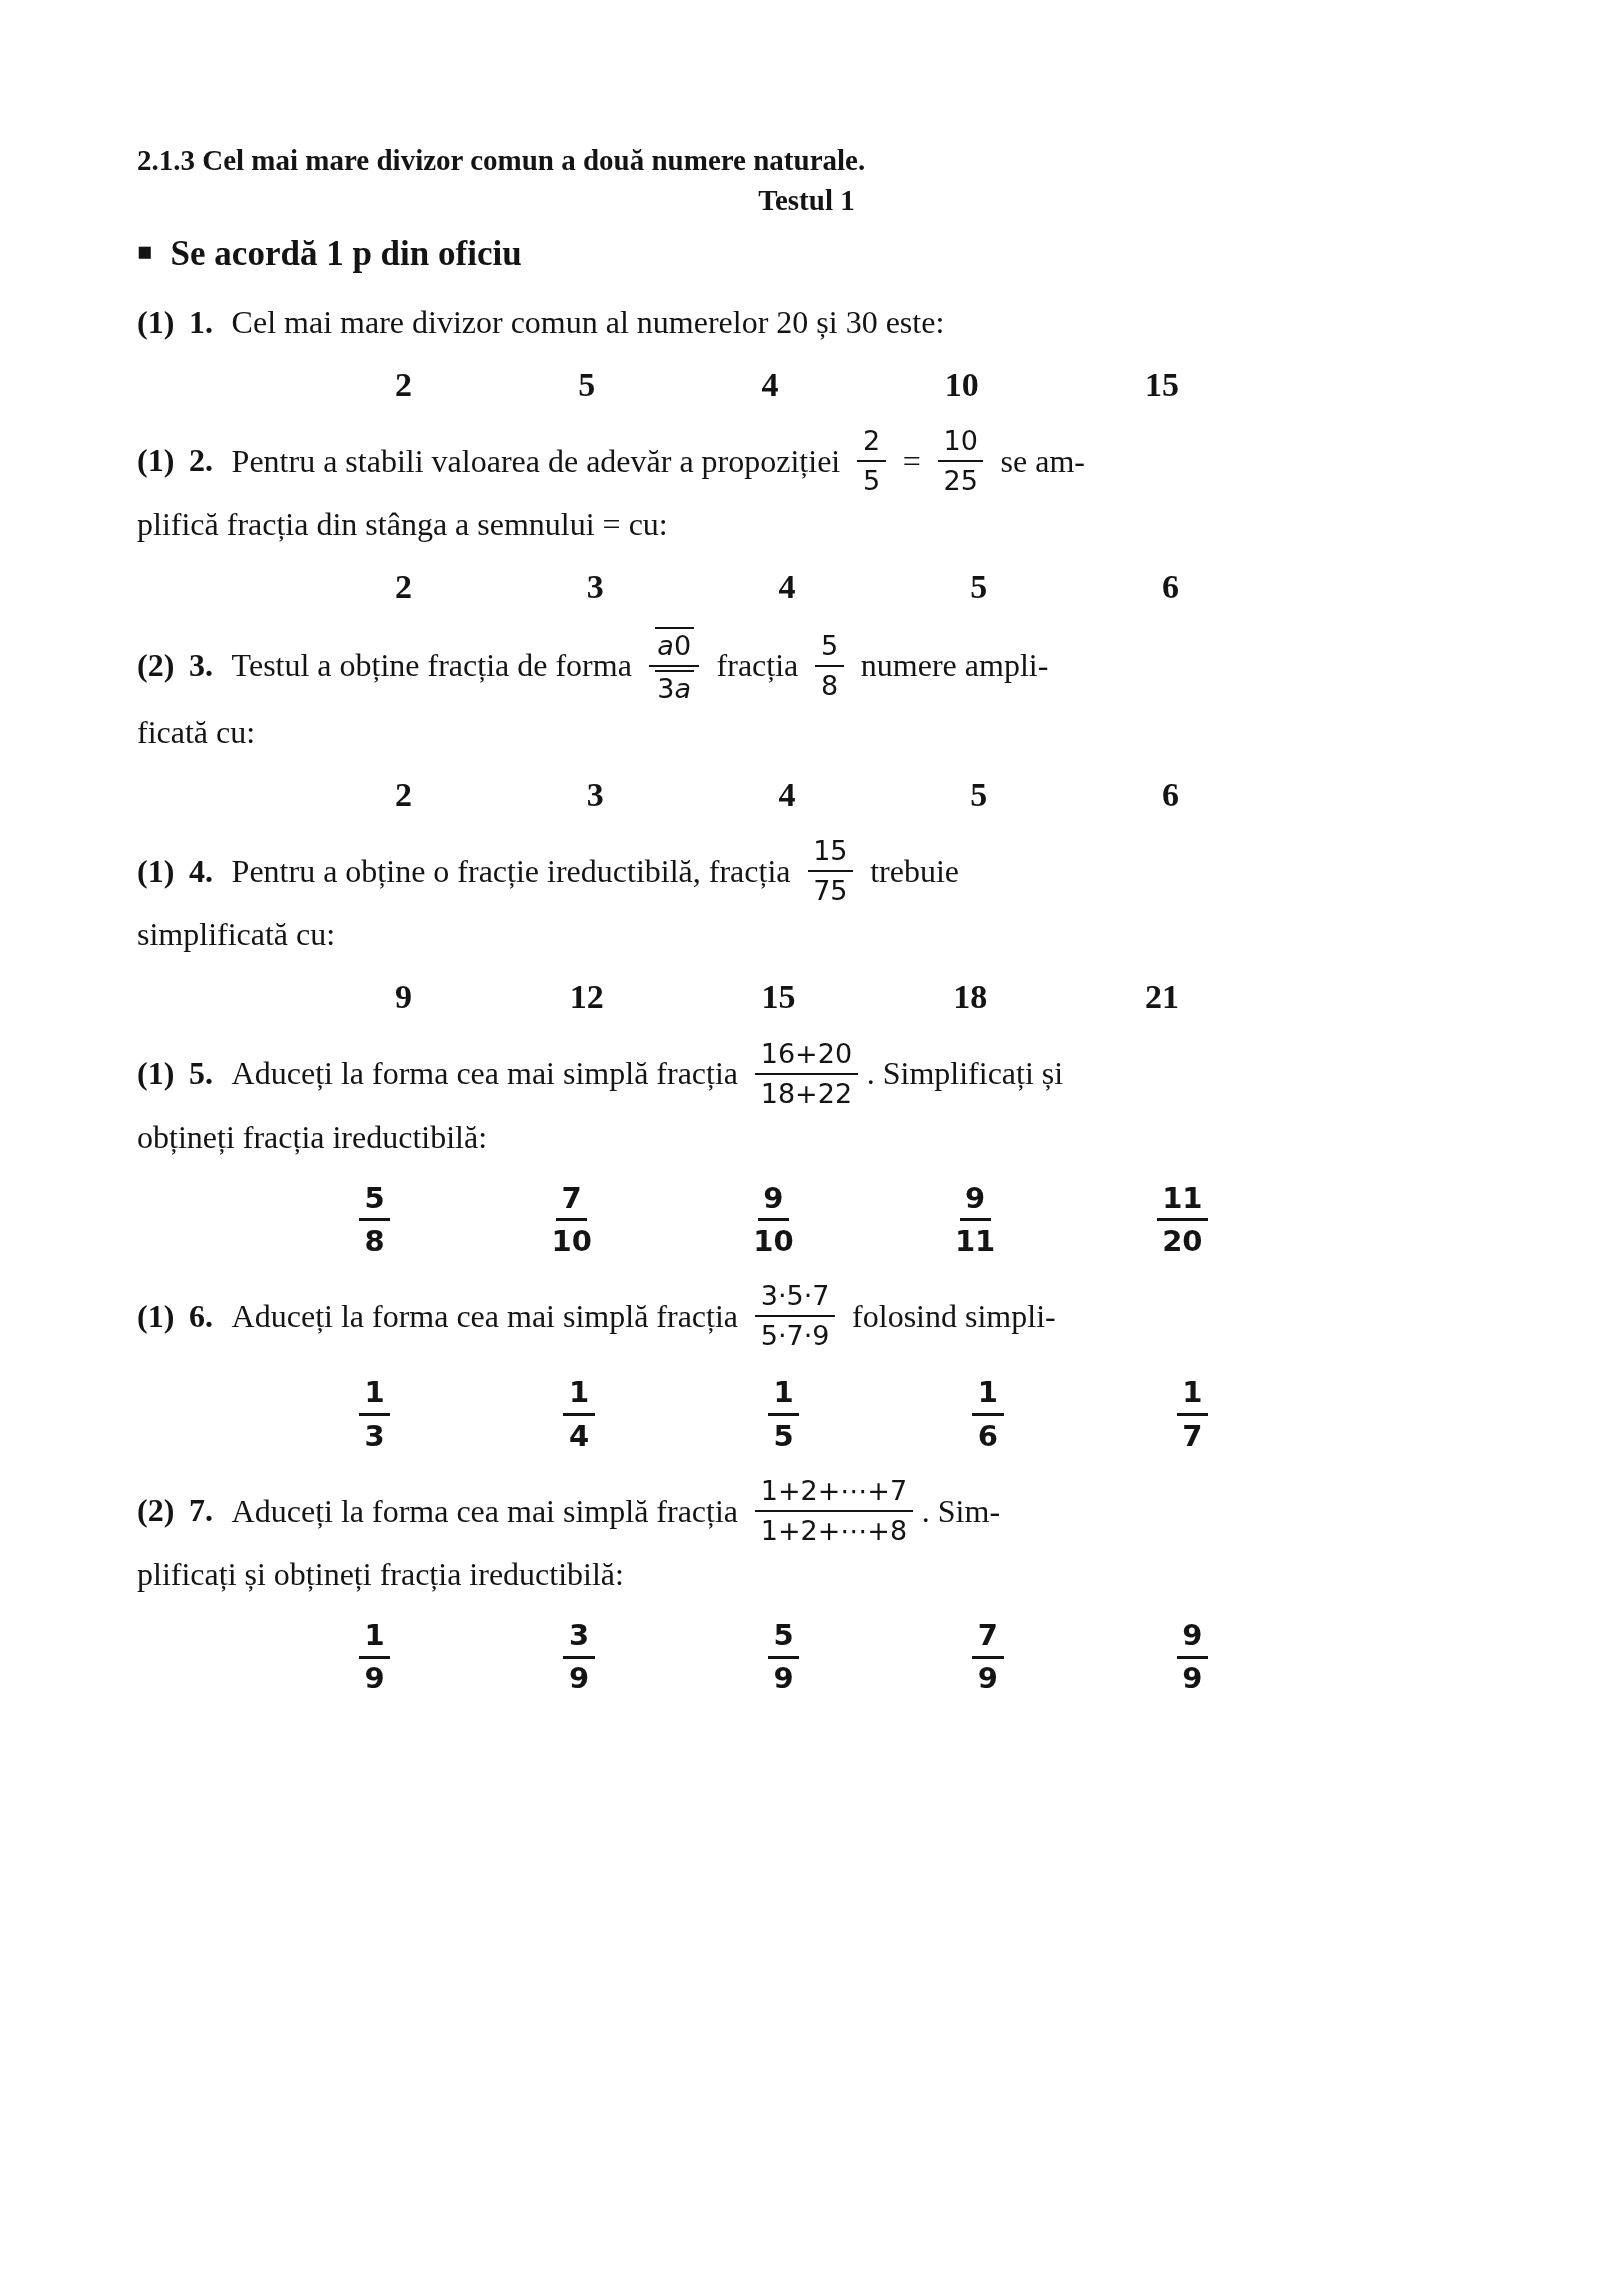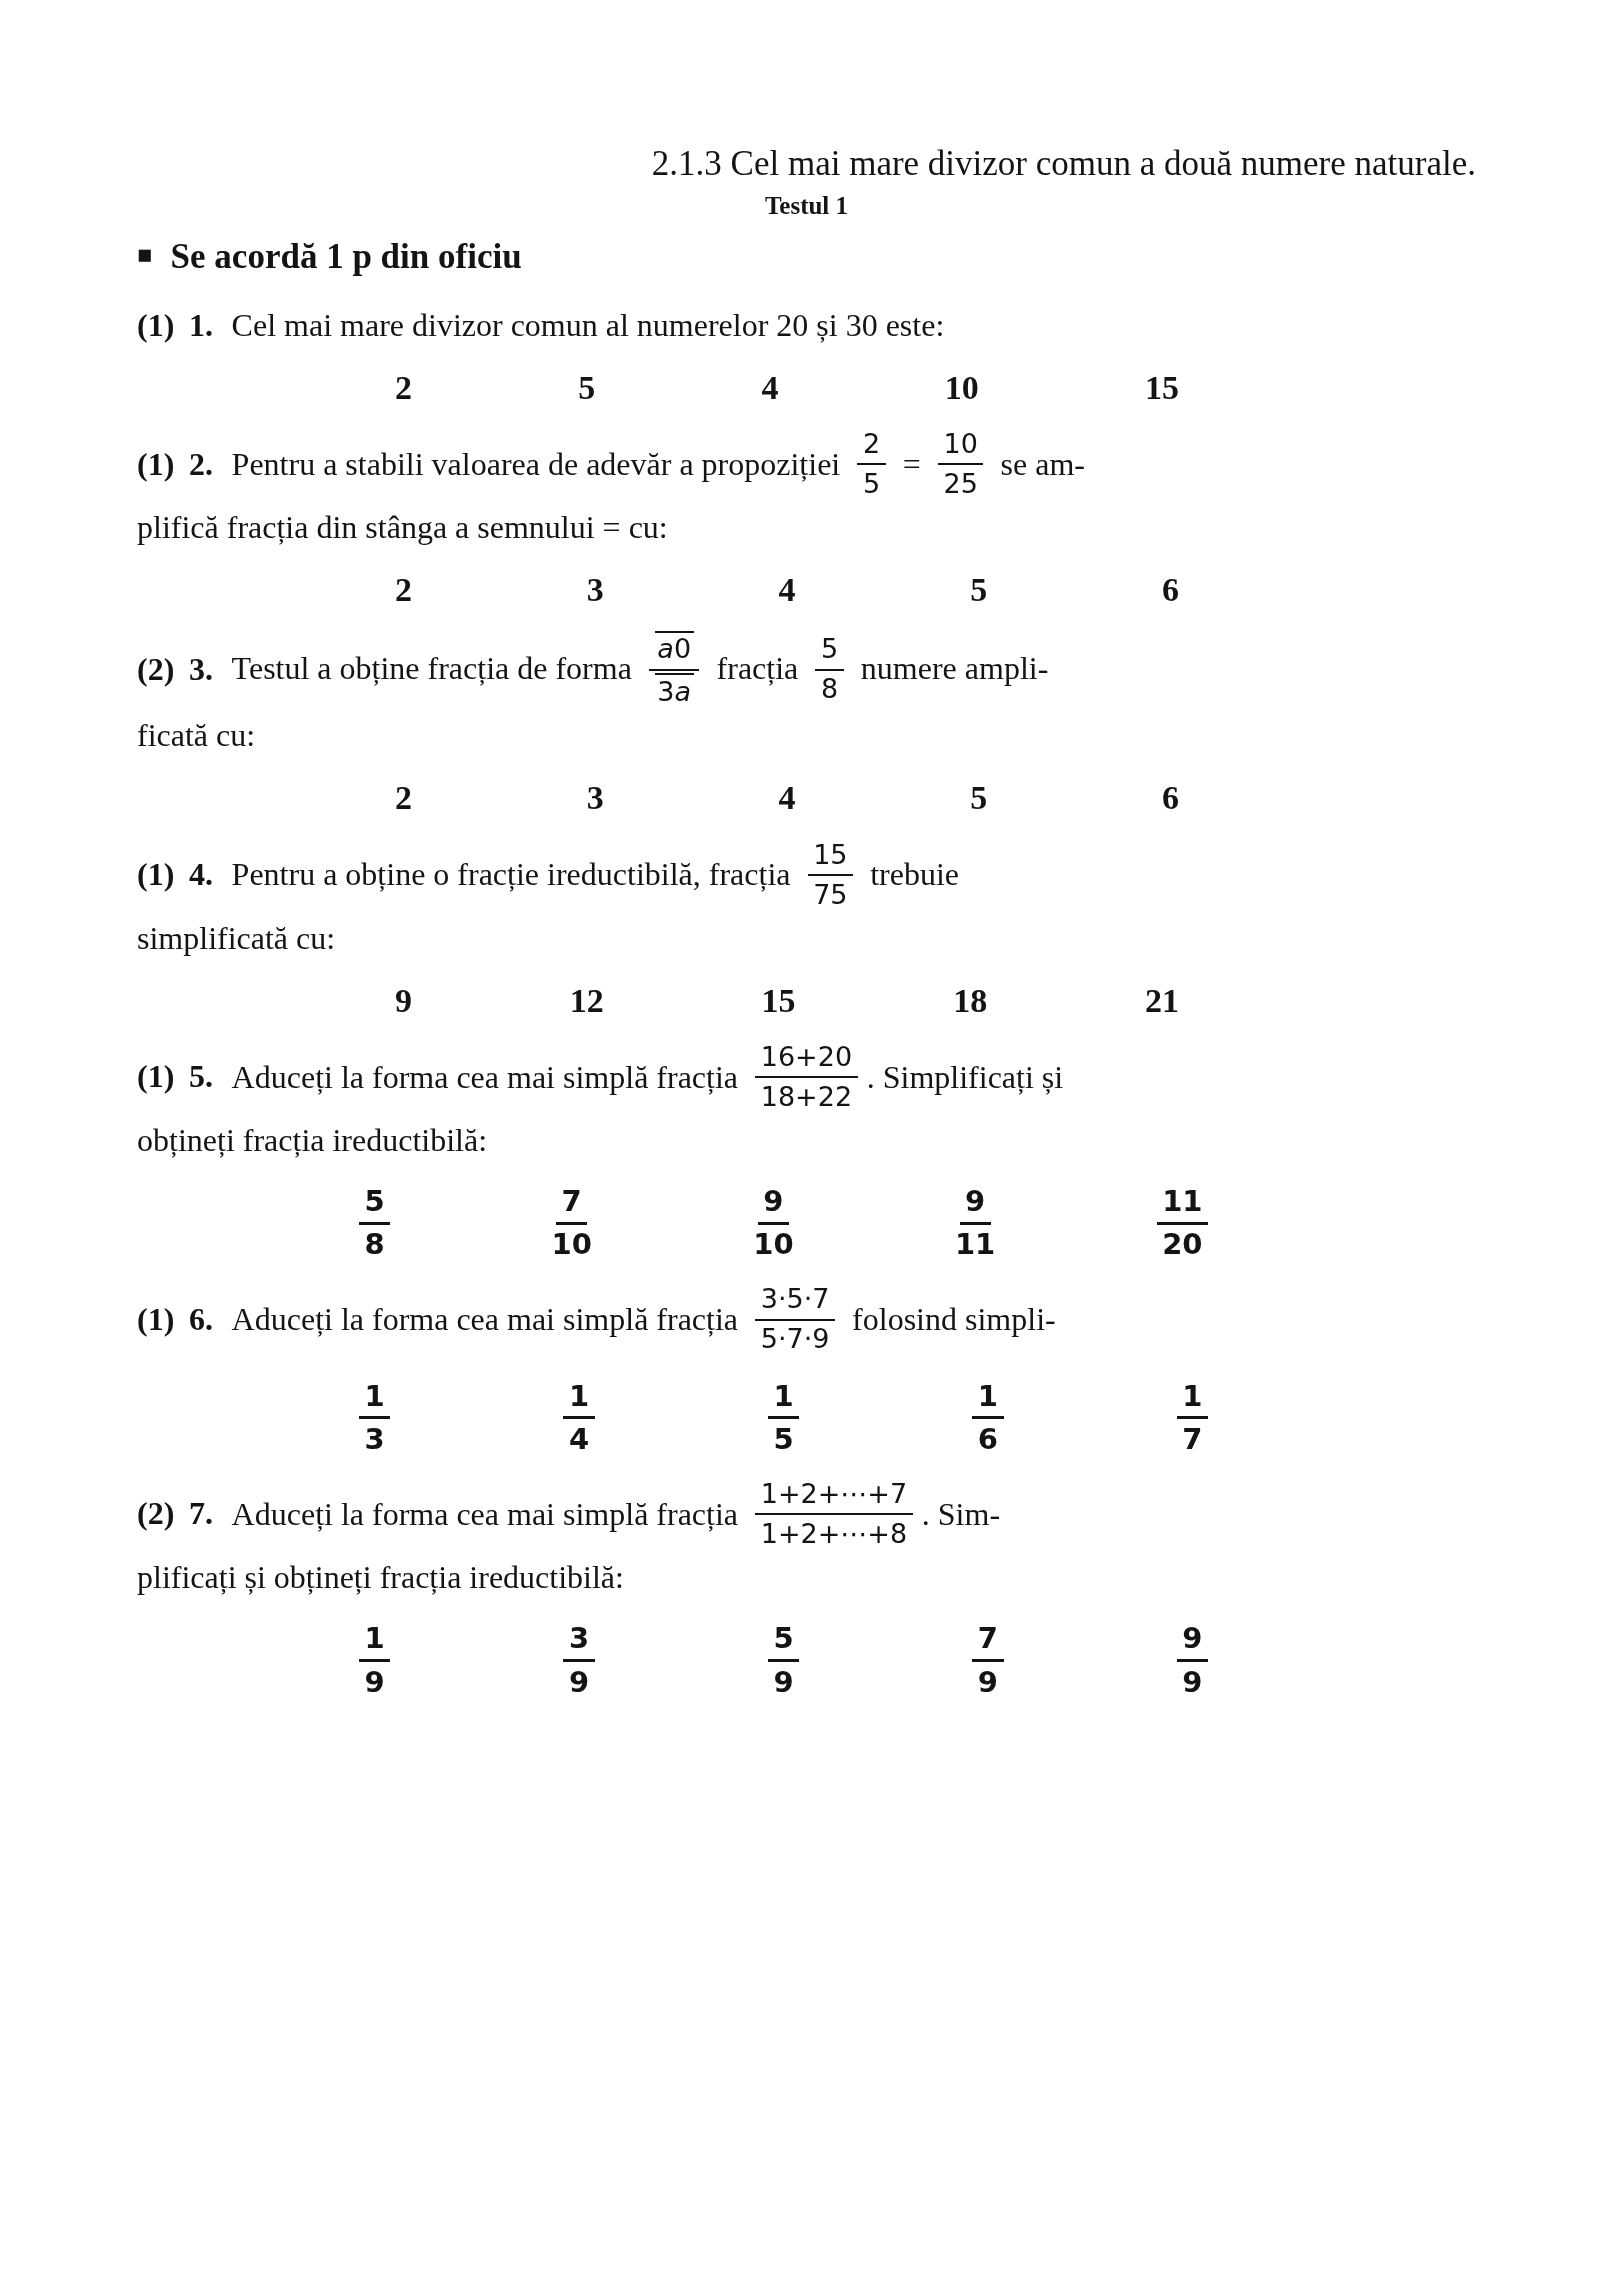--- a/index.html
+++ b/index.html
@@ -4,22 +4,22 @@
 <style>
   * { margin:0; padding:0; box-sizing:border-box; }
   html, body { background:#ffffff; }
   body {
     width:1613px; height:2290px; overflow:hidden;
     font-family:"Liberation Serif","DejaVu Serif",serif;
     color:#141414;
   }
   .page { padding:140px 137px 0 137px; }
 
-  .title { text-align:right; font-weight:normal; font-size:35px; line-height:1.38; }
-  .testlabel { text-align:center; font-weight:bold; font-size:25px; margin-top:3.7px; }
+  .title { text-align:left; font-weight:bold; font-size:29px; line-height:1.38; }
+  .testlabel { text-align:center; font-weight:bold; font-size:29px; margin-top:3.7px; }
 
   .note { font-size:35px; font-weight:bold; margin-top:17px; }
   .note .sq { font-size:25px; vertical-align:4.6px; margin-right:18.5px; }
 
   .qline { font-size:32px; line-height:1.5; margin-top:24px; }
   .b { font-weight:bold; }
   .pts { margin-right:14.8px; }
   .qnum { margin-right:18.5px; }
 
   

